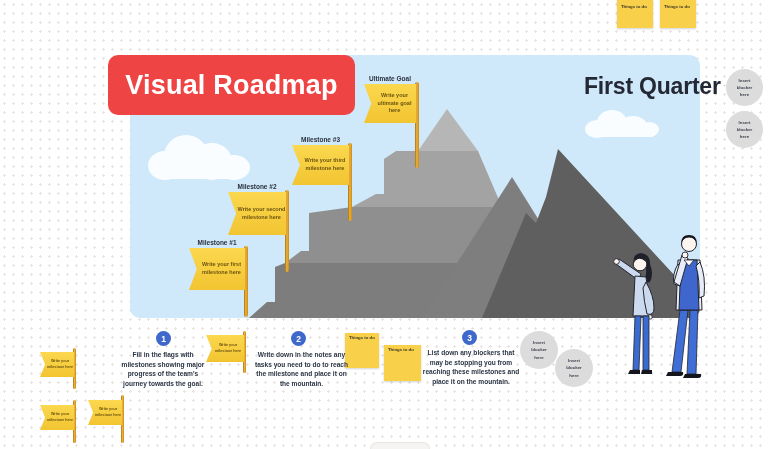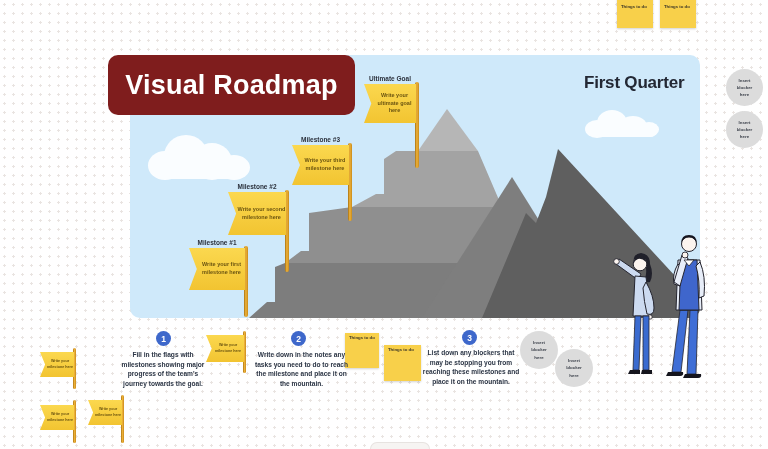--- a/index.html
+++ b/index.html
@@ -15,27 +15,27 @@
   .panel {
     position: absolute; left: 130px; top: 55px; width: 570px; height: 263px;
     background: #cfe9fa; border-radius: 10px; overflow: hidden; z-index: 1;
   }
   .panel svg { position: absolute; left: 0; top: 0; }
   .cloud { position: absolute; }
   .cloud i { position: absolute; background: #fafdff; border-radius: 50%; }
   
   .title-box {
     position: absolute; left: 108px; top: 55px; width: 247px; height: 60px;
-    background: #7f1d1d; border-radius: 10px; z-index: 4;
+    background: #ef4444; border-radius: 10px; z-index: 4;
     display: flex; align-items: center; justify-content: center;
     color: #ffffff; font-size: 27px; font-weight: 700; letter-spacing: 0.2px;
   }
   .quarter {
     position: absolute; left: 584px; top: 73px; z-index: 3;
-    font-size: 17px; font-weight: 700; color: #232834; letter-spacing: -0.2px;
+    font-size: 23px; font-weight: 700; color: #232834; letter-spacing: -0.2px;
   }
   
   .flag { position: absolute; z-index: 3; }
   .flag .flabel {
     text-align: center; font-size: 6.5px; font-weight: 700; color: #2b313c;
     margin-bottom: 2px; white-space: nowrap;
   }
   .flag .pole {
     position: absolute; width: 4px; border-radius: 2px;
     background: linear-gradient(90deg, #a8700e, #eeb33c 45%, #c98a18);

